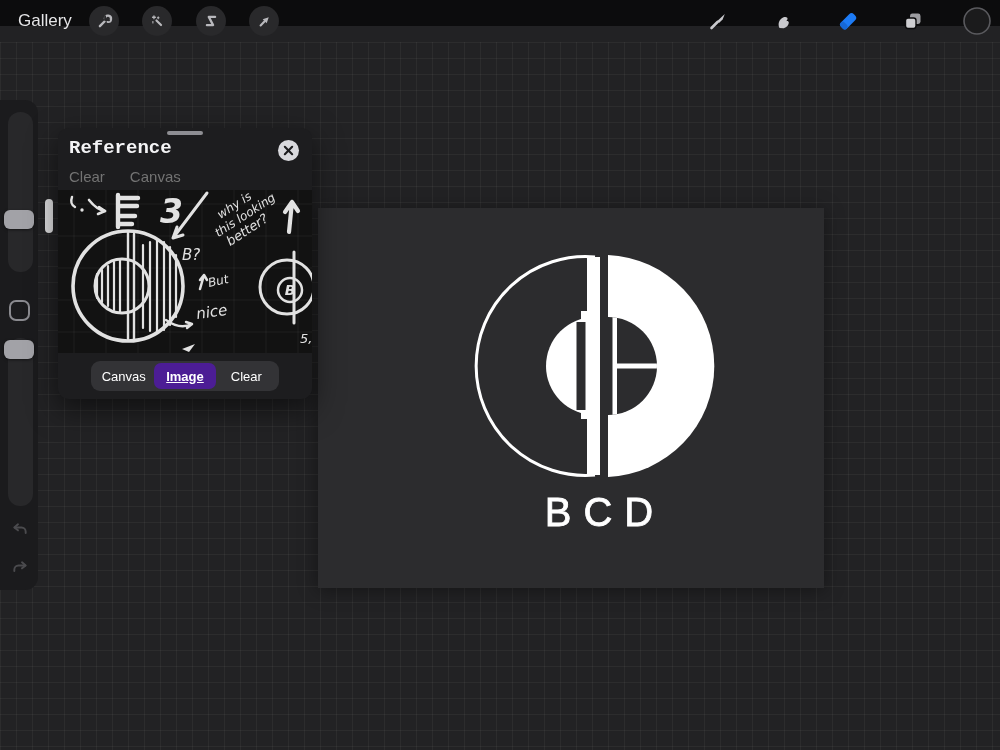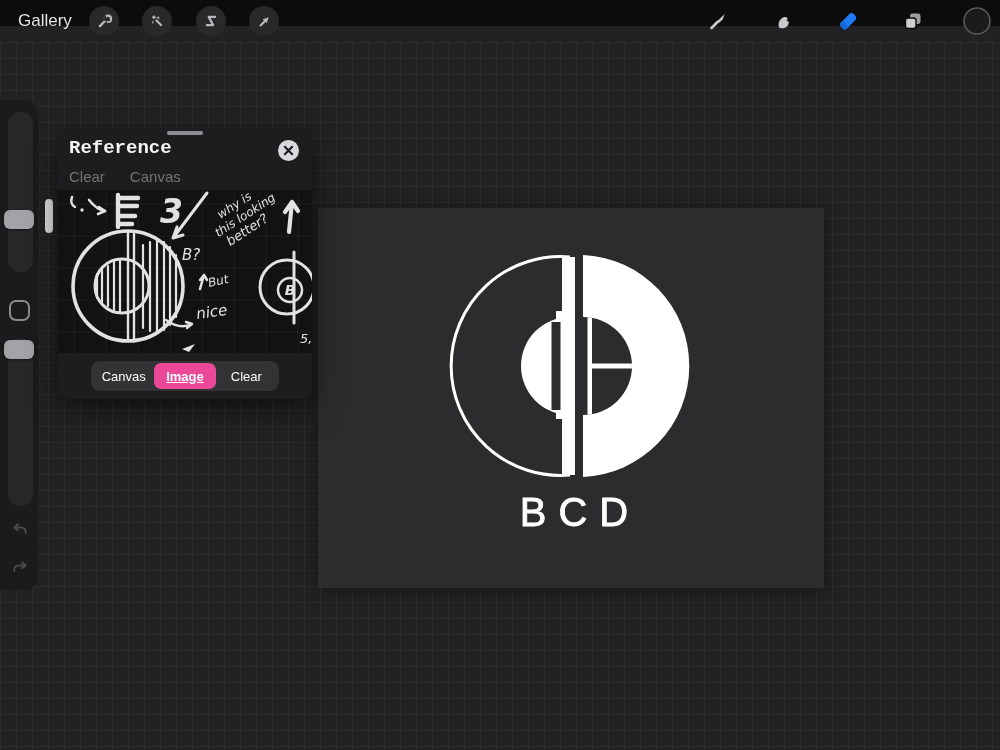--- a/index.html
+++ b/index.html
@@ -39,41 +39,41 @@
   .history-btn { position:absolute; left:8px; width:23px; height:23px; display:flex;
     align-items:center; justify-content:center; }
   #undo-btn { top:420px; } #redo-btn { top:458px; }
 
   
   #white-marker { position:absolute; left:45px; top:199px; width:8px; height:34px;
     background:#dfdfe1; border-radius:4px; z-index:11; }
 
   
   #canvas { position:absolute; left:318px; top:208px; width:506px; height:380px;
-    background:#2c2c2e; box-shadow:0 2px 18px rgba(0,0,0,.4); z-index:5; }
+    background:#2c2c2e; box-shadow:0 2px 18px rgba(0,0,0,.4); z-index:5;padding-left:25px; }
   #canvas svg { display:block; }
 
   
   #ref-panel { position:absolute; left:58px; top:128px; width:254px; height:271px;
     background:#1d1d1f; border-radius:11px; box-shadow:0 10px 30px rgba(0,0,0,.55);
     z-index:20; overflow:hidden; }
   #ref-handle { width:36px; height:4px; border-radius:2px; background:#8e8e93; margin:3px auto 0 auto; }
   #ref-title { position:absolute; left:11px; top:9px; font-size:19px; font-weight:bold; color:#f4f4f6;font-family:Liberation Mono, monospace; }
   #ref-close { position:absolute; right:13px; top:12px; width:21px; height:21px; border-radius:50%;
     background:#d9d9dd; display:flex; align-items:center; justify-content:center; }
   #ref-links { position:absolute; left:11px; top:40px; display:flex; gap:25px;
     font-size:15px; color:#737373; }
   #ref-image { position:absolute; left:0; top:62px; width:254px; height:163px; background:#121212; }
   #ref-footer { position:absolute; left:0; top:225px; width:254px; height:46px;
     display:flex; align-items:center; justify-content:center; }
   #segmented { width:188px; height:30px; background:#333336; border-radius:9px;
     display:flex; align-items:center; padding:2px; }
   .seg-tab { flex:1; height:26px; display:flex; align-items:center; justify-content:center;
     font-size:13px; color:#ffffff; border-radius:7px; }
-  .seg-tab.active { background:#ec4899; color:#ffffff; font-weight:bold;text-decoration:underline; }
+  .seg-tab.active { background:#4c1d95; color:#ffffff; font-weight:bold;text-decoration:underline; }
 
   .sketch-text { fill:#e2e2e2; font-family:"DejaVu Sans", sans-serif; font-style:italic; }
 </style>
 </head>
 <body>
 
 <div id="stage">
 
   <div id="workspace"></div>
 

